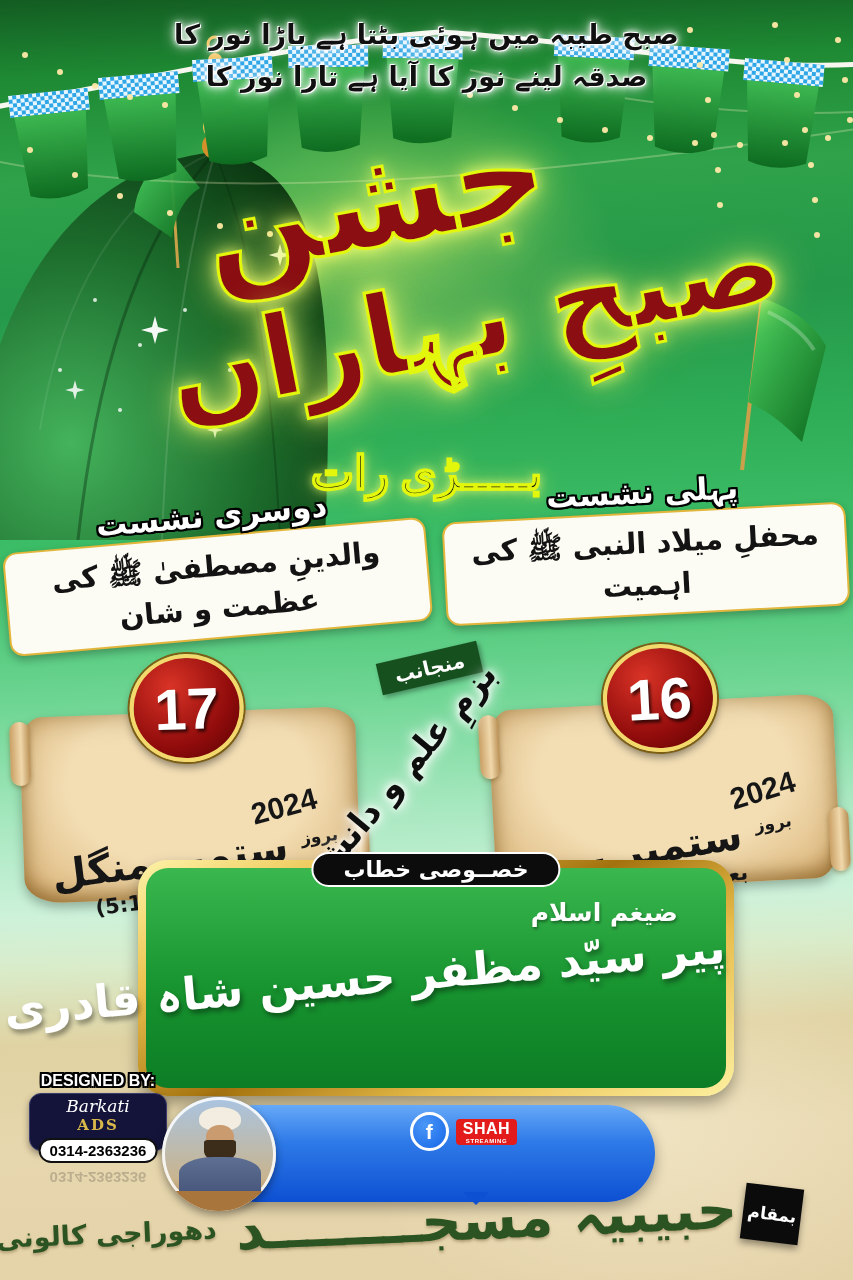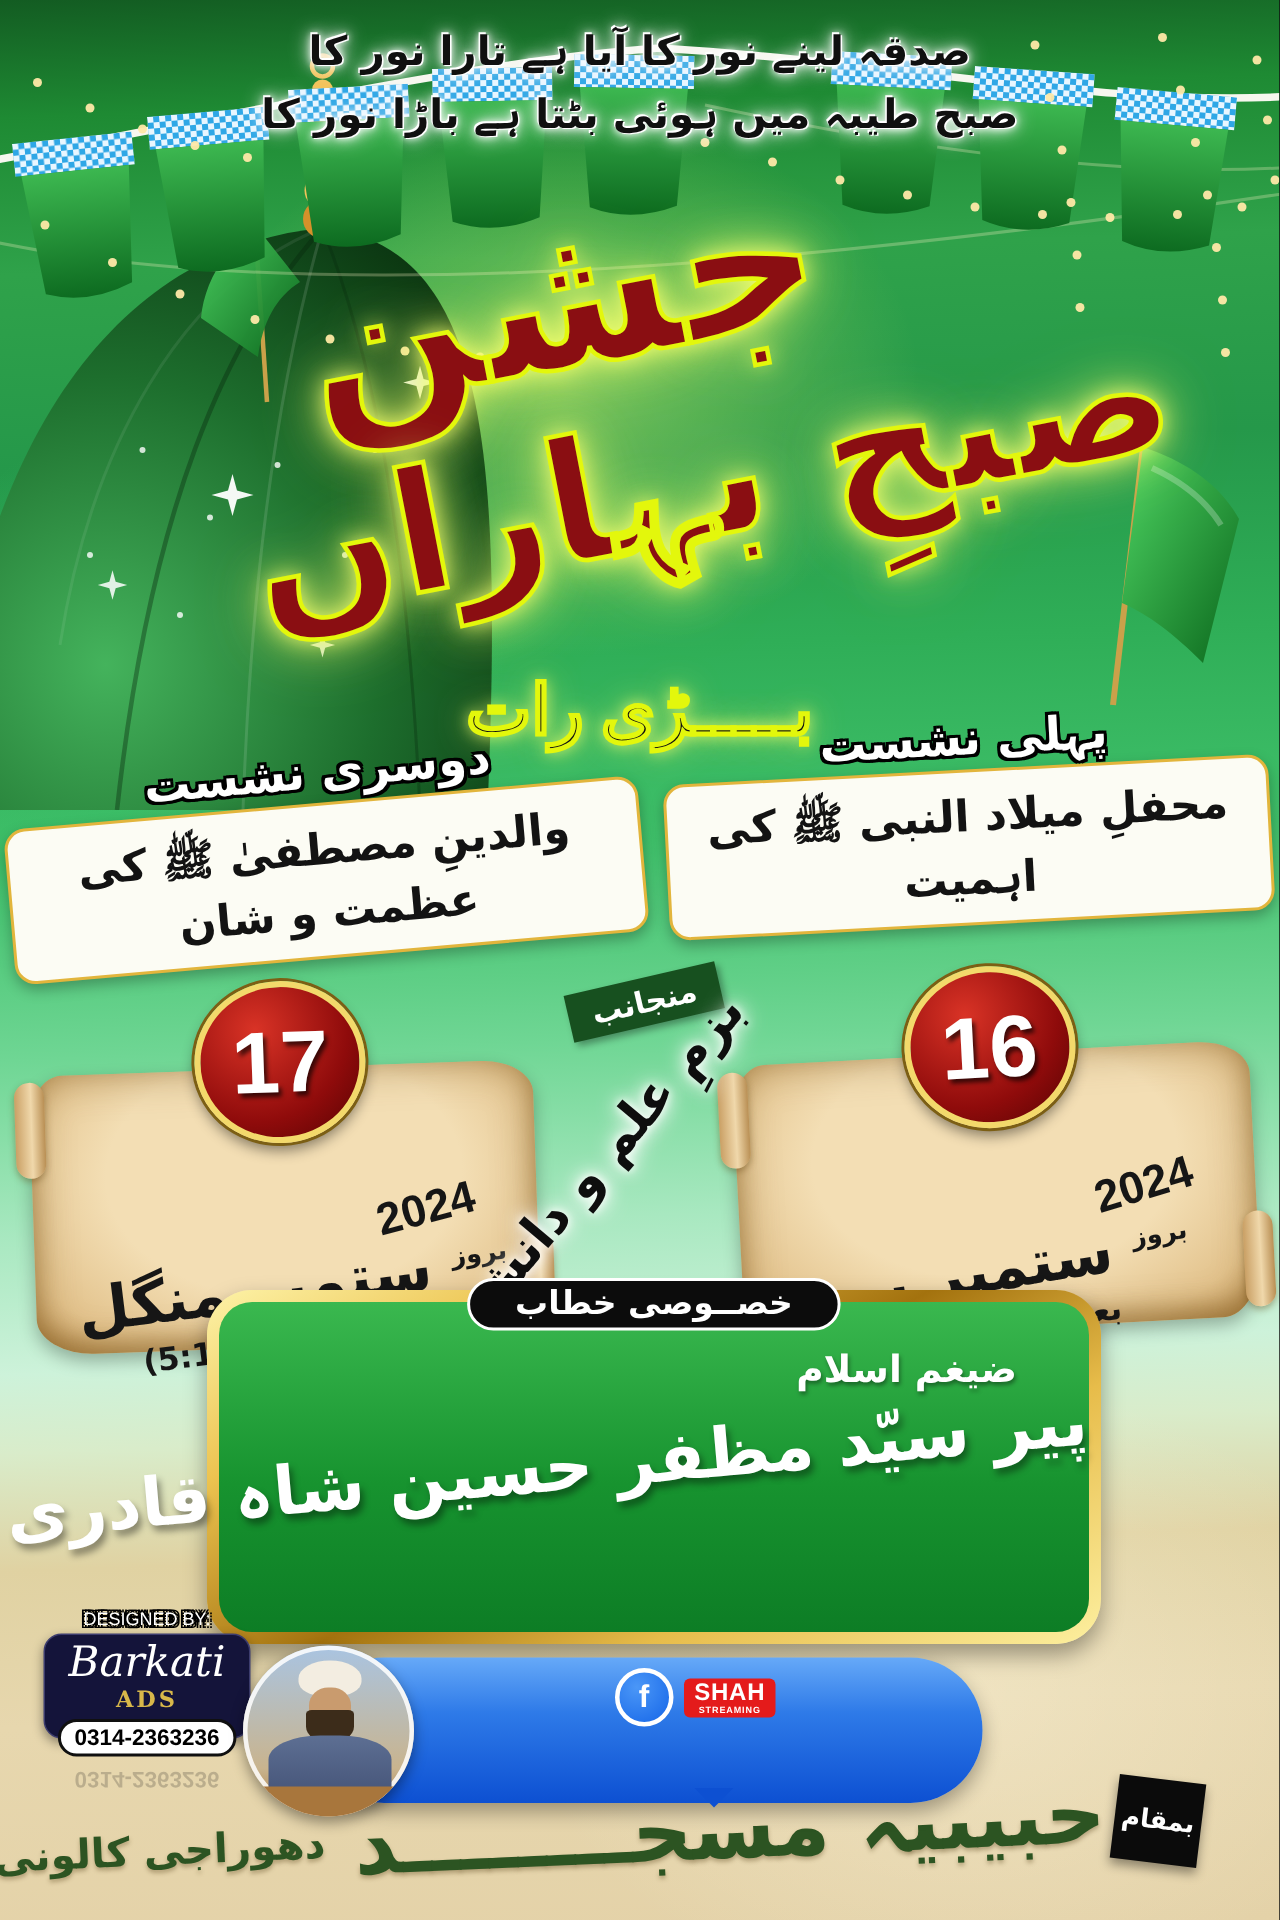--- a/index.html
+++ b/index.html
@@ -89,25 +89,25 @@
     background:#0c0c0c;border:2px solid #fff;border-radius:999px;padding:3px 30px;
     color:#fff;font-size:22px;font-weight:bold;white-space:nowrap;direction:rtl;z-index:2;}
   .honorific{position:absolute;top:30px;right:48px;color:#fff;font-size:25px;font-weight:bold;
     direction:rtl;text-shadow:1px 2px 3px rgba(0,0,0,.4);margin-left:28px;}
   .speaker-name{position:absolute;top:78px;left:0;right:0;text-align:center;color:#fff;
     font-size:45px;font-weight:bold;direction:rtl;white-space:nowrap;transform:rotate(-5deg);
     text-shadow:2px 4px 5px rgba(0,0,0,.4);}
 
   
   .designer{position:absolute;top:1072px;left:26px;width:144px;text-align:center;z-index:9;}
-  .designer-label{color:#fff;font-size:12px;font-weight:400;font-family:"Liberation Sans",sans-serif;}
+  .designer-label{color:#fff;font-size:16px;font-weight:700;font-family:"Liberation Sans",sans-serif;}
   .designer-box{position:relative;margin:3px auto 0;width:124px;background:#14143a;
     border:1px solid #3c3c6e;border-radius:12px;padding:3px 6px 16px;
     box-shadow:0 3px 7px rgba(0,0,0,.4);}
-  .designer-name{font-family:"DejaVu Serif",serif;font-style:italic;color:#fff;font-size:28px;line-height:1.1;}
+  .designer-name{font-family:"DejaVu Serif",serif;font-style:italic;color:#fff;font-size:17px;line-height:1.1;}
   .designer-sub{color:#d8b84a;font-size:15px;font-weight:bold;letter-spacing:2px;
     font-family:"DejaVu Serif",serif;}
   .designer-phone{position:absolute;bottom:-13px;left:50%;transform:translateX(-50%);
     background:#fff;border:2px solid #101010;border-radius:999px;padding:2px 9px;
     font-size:15px;font-weight:bold;color:#000;white-space:nowrap;font-family:"Liberation Sans",sans-serif;}
   .designer-reflect{margin-top:18px;transform:scaleY(-1);opacity:.20;color:#101010;
     font-size:15px;font-weight:bold;font-family:"Liberation Sans",sans-serif;}
 
   
   .live-banner{position:absolute;top:1105px;left:208px;width:447px;height:97px;z-index:9;
@@ -293,22 +293,22 @@
         <circle cx="140" cy="345" r="2" opacity=".8"></circle>
       <circle cx="185" cy="310" r="2" opacity=".8"></circle>
         <circle cx="230" cy="370" r="2" opacity=".8"></circle>
       <circle cx="120" cy="410" r="2" opacity=".8"></circle>
         <circle cx="60" cy="370" r="2" opacity=".8"></circle>
       <circle cx="250" cy="300" r="2" opacity=".8"></circle>
     </g>
   </svg>
 
   <div class="poem urdu glow-white">
+    <div>صبح طیبہ میں ہوئی بٹتا ہے باڑا نور کا</div>
     <div>صدقہ لینے نور کا آیا ہے تارا نور کا</div>
-    <div>صبح طیبہ میں ہوئی بٹتا ہے باڑا نور کا</div>
   </div>
 
   <div class="title urdu">
     <div class="w1">جشن</div>
     <div class="w2">صبحِ بہاراں</div>
   </div>
   <div class="subtitle urdu">بـــــڑی رات</div>
 
   <div class="session session-first">
     <div class="session-heading urdu outline-black">پہلی نشست</div>

